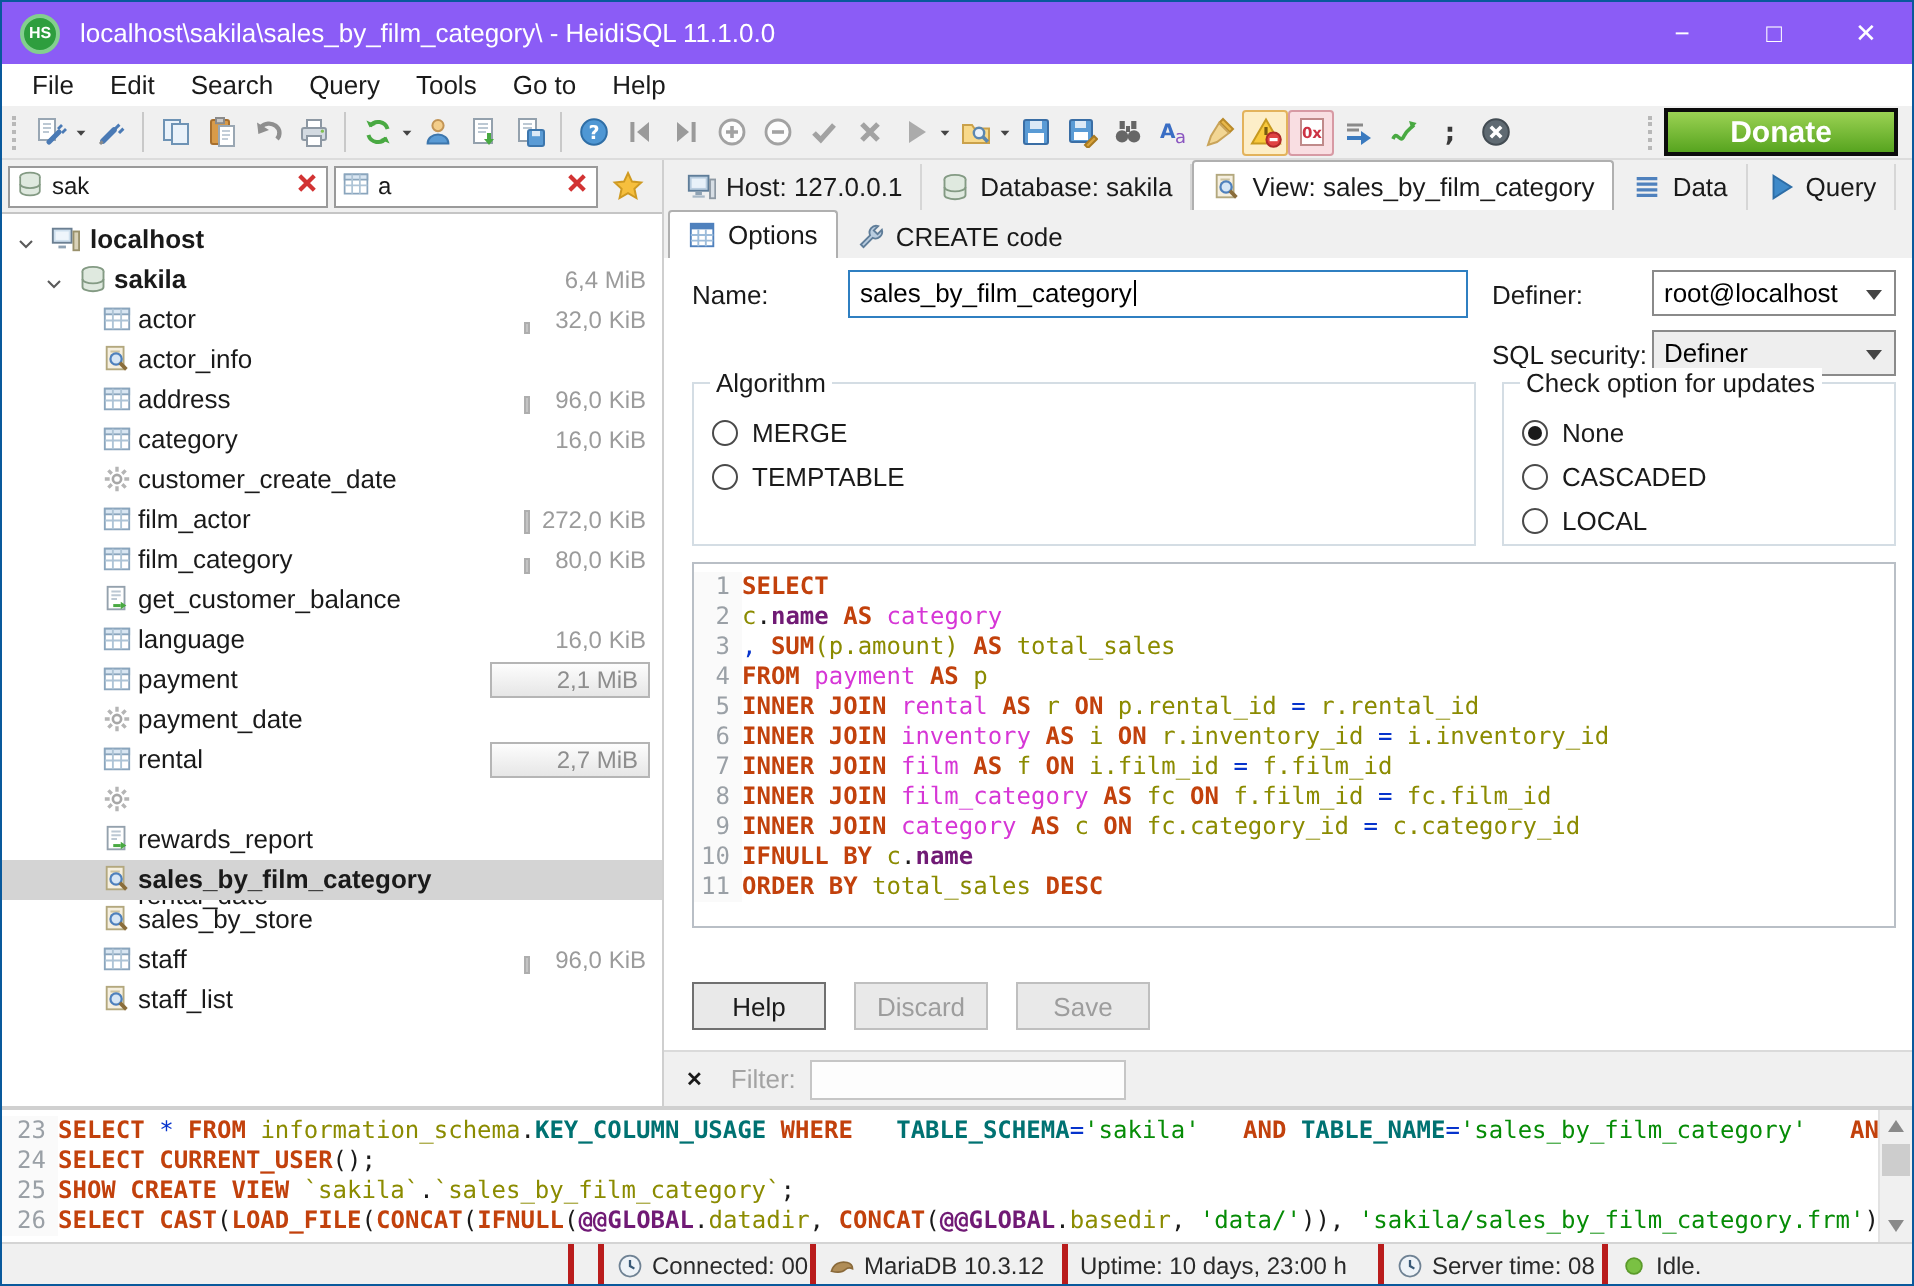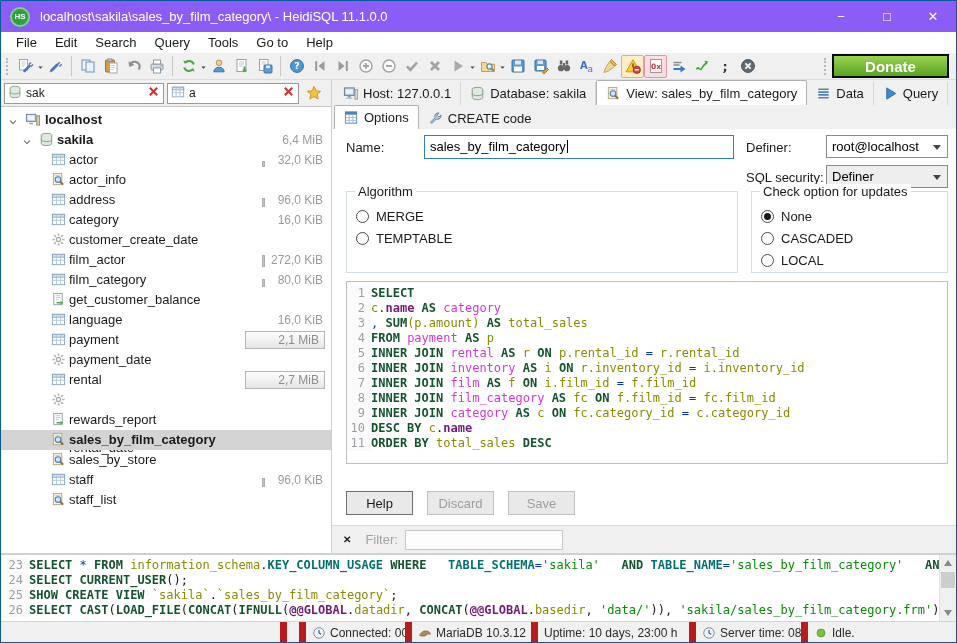--- a/index.html
+++ b/index.html
@@ -74,21 +74,21 @@
   .gb-body { padding:13px 0 0 9px; }
   .radio-row { display:flex; align-items:center; height:22px; font-size:13px; color:#1a1a1a; }
   .radio { width:13px; height:13px; border-radius:50%; border:1px solid #4a4a4a; background:#fff; position:relative; margin-right:7px; flex-shrink:0; }
   .radio.checked::after { content:""; position:absolute; inset:2px; border-radius:50%; background:#1a1a1a; }
 
   
   .editor { position:absolute; background:#fff; border:1px solid #b9bfc6; overflow:hidden;
             font-family:"DejaVu Sans Mono",monospace; font-size:12px; padding-top:4px; }
   .crow { display:flex; height:15px; line-height:15px; white-space:pre; }
   .crow .ln { width:24px; text-align:right; padding-right:6px; color:#9aa0a6; flex-shrink:0; background:#fafafa; }
-  .seg.k { color:#14532d; font-weight:bold; }
+  .seg.k { color:#c2410c; font-weight:bold; }
   .seg.o { color:#0633cc; }
   .seg.t { color:#d636d6; }
   .seg.i { color:#8b8b00; }
   .seg.s { color:#068c06; }
   .seg.n { color:#701a75; font-weight:bold; }
   .seg.c { color:#007272; font-weight:bold; }
   .seg.p { color:#1a1a1a; }
 
   .btn { position:absolute; width:67px; height:24px; background:#e9e9e9; border:1px solid #707070;
          font-size:13px; color:#1a1a1a; font-family:"Liberation Sans",sans-serif; }
@@ -104,21 +104,21 @@
               font-family:"DejaVu Sans Mono",monospace; font-size:12px; overflow:hidden; padding-top:3px; }
   .logpanel .crow .ln { width:28px; }
   .vscroll { position:absolute; right:0; top:0; width:17px; height:100%; background:#f0f0f0; border-left:1px solid #e2e2e2; }
   .vs-arrow { position:absolute; left:4px; width:0; height:0; border-left:4px solid transparent; border-right:4px solid transparent; }
   .vs-up { top:5px; border-bottom:6px solid #8a8a8a; }
   .vs-down { bottom:5px; border-top:6px solid #8a8a8a; }
   .vs-thumb { position:absolute; left:1px; top:17px; width:14px; height:16px; background:#cdcdcd; }
 
   
   .statusbar { height:22px; background:#f0f0f0; border-top:1px solid #d4d4d4; display:flex; font-size:12px; color:#2a2a2a; }
-  .sb-panel { display:flex; align-items:center; gap:4px; padding:0 6px; border-right:7px solid #b91c1c; white-space:nowrap; overflow:hidden; flex-shrink:0; }
+  .sb-panel { display:flex; align-items:center; gap:4px; padding:0 6px; border-right:3px solid #b91c1c; white-space:nowrap; overflow:hidden; flex-shrink:0; }
   .ic { display:inline-flex; }
   .ic svg { display:block; }
 </style>
 </head>
 <body>
 
 <div class="window">
 
   <div class="titlebar">
     <div class="app-icon">HS</div>
@@ -841,21 +841,21 @@
           <div class="editor" style="left:14px;top:152px;width:602px;height:183px" id="editor">
               <div class="crow"><span class="ln">1</span><span class="seg k">SELECT</span></div>
               <div class="crow"><span class="ln">2</span><span class="seg i">c</span><span class="seg p">.</span><span class="seg n">name</span><span class="seg p"> </span><span class="seg k">AS</span><span class="seg p"> </span><span class="seg t">category</span></div>
               <div class="crow"><span class="ln">3</span><span class="seg o">, </span><span class="seg k">SUM</span><span class="seg i">(p.amount)</span><span class="seg p"> </span><span class="seg k">AS</span><span class="seg p"> </span><span class="seg i">total_sales</span></div>
               <div class="crow"><span class="ln">4</span><span class="seg k">FROM</span><span class="seg p"> </span><span class="seg t">payment</span><span class="seg p"> </span><span class="seg k">AS</span><span class="seg p"> </span><span class="seg i">p</span></div>
               <div class="crow"><span class="ln">5</span><span class="seg k">INNER JOIN</span><span class="seg p"> </span><span class="seg t">rental</span><span class="seg p"> </span><span class="seg k">AS</span><span class="seg p"> </span><span class="seg i">r</span><span class="seg p"> </span><span class="seg k">ON</span><span class="seg p"> </span><span class="seg i">p.rental_id</span><span class="seg o"> = </span><span class="seg i">r.rental_id</span></div>
               <div class="crow"><span class="ln">6</span><span class="seg k">INNER JOIN</span><span class="seg p"> </span><span class="seg t">inventory</span><span class="seg p"> </span><span class="seg k">AS</span><span class="seg p"> </span><span class="seg i">i</span><span class="seg p"> </span><span class="seg k">ON</span><span class="seg p"> </span><span class="seg i">r.inventory_id</span><span class="seg o"> = </span><span class="seg i">i.inventory_id</span></div>
               <div class="crow"><span class="ln">7</span><span class="seg k">INNER JOIN</span><span class="seg p"> </span><span class="seg t">film</span><span class="seg p"> </span><span class="seg k">AS</span><span class="seg p"> </span><span class="seg i">f</span><span class="seg p"> </span><span class="seg k">ON</span><span class="seg p"> </span><span class="seg i">i.film_id</span><span class="seg o"> = </span><span class="seg i">f.film_id</span></div>
               <div class="crow"><span class="ln">8</span><span class="seg k">INNER JOIN</span><span class="seg p"> </span><span class="seg t">film_category</span><span class="seg p"> </span><span class="seg k">AS</span><span class="seg p"> </span><span class="seg i">fc</span><span class="seg p"> </span><span class="seg k">ON</span><span class="seg p"> </span><span class="seg i">f.film_id</span><span class="seg o"> = </span><span class="seg i">fc.film_id</span></div>
               <div class="crow"><span class="ln">9</span><span class="seg k">INNER JOIN</span><span class="seg p"> </span><span class="seg t">category</span><span class="seg p"> </span><span class="seg k">AS</span><span class="seg p"> </span><span class="seg i">c</span><span class="seg p"> </span><span class="seg k">ON</span><span class="seg p"> </span><span class="seg i">fc.category_id</span><span class="seg o"> = </span><span class="seg i">c.category_id</span></div>
-              <div class="crow"><span class="ln">10</span><span class="seg k">DESC BY</span><span class="seg p"> </span><span class="seg i">c</span><span class="seg p">.</span><span class="seg n">name</span></div>
+              <div class="crow"><span class="ln">10</span><span class="seg k">IFNULL BY</span><span class="seg p"> </span><span class="seg i">c</span><span class="seg p">.</span><span class="seg n">name</span></div>
               <div class="crow"><span class="ln">11</span><span class="seg k">ORDER BY</span><span class="seg p"> </span><span class="seg i">total_sales</span><span class="seg p"> </span><span class="seg k">DESC</span></div>
             </div>
 
           <button class="btn" style="left:14px;top:362px">Help</button>
           <button class="btn disabled" style="left:95px;top:362px">Discard</button>
           <button class="btn disabled" style="left:176px;top:362px">Save</button>
         </div>
 
         <div class="filterbar">
           <span class="fb-close">✕</span>

